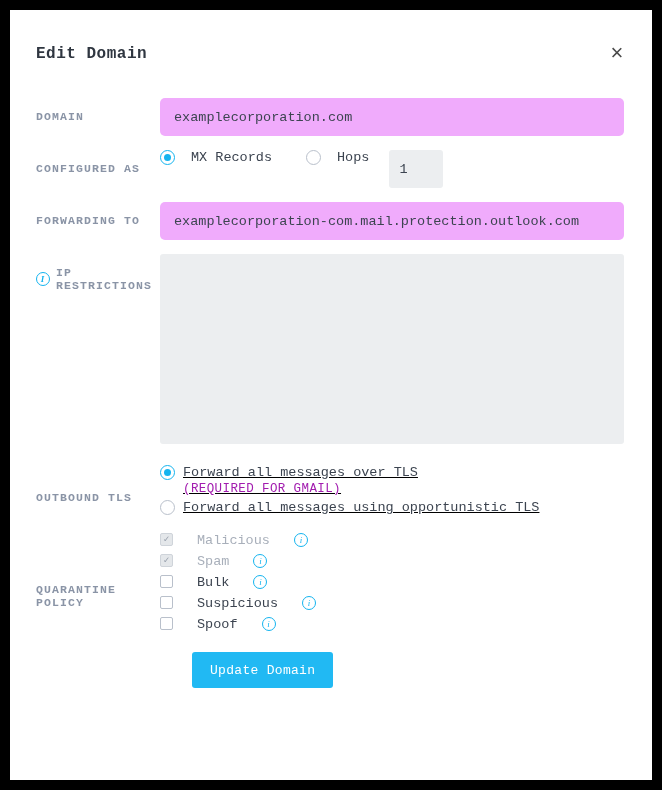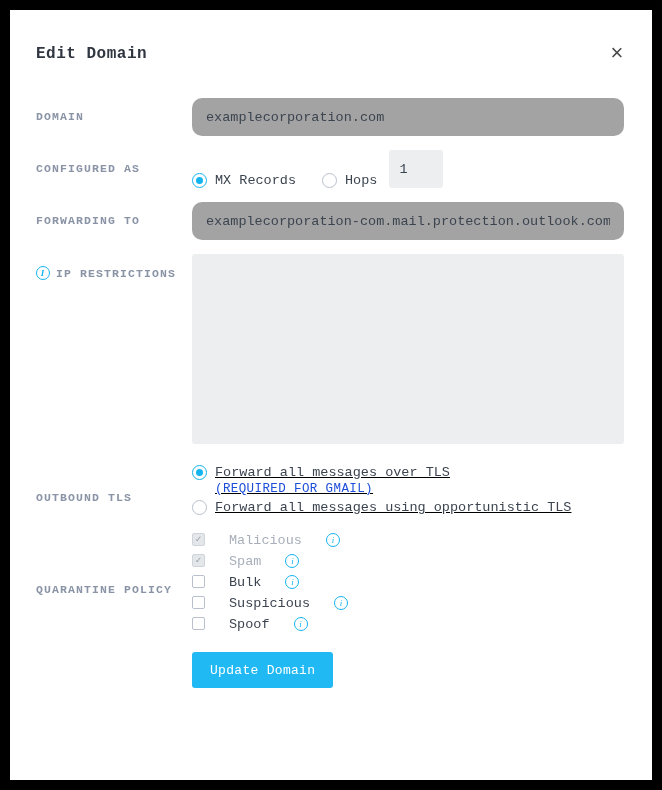--- a/index.html
+++ b/index.html
@@ -50,40 +50,40 @@
     left: 0;
     top: 88px;
     width: 642px;
   }
   .row {
     display: flex;
     align-items: flex-start;
     margin-bottom: 14px;
   }
   .label {
-    width: 182px;
+    width: 150px;
     padding-left: 26px;
     padding-top: 12px;
     font-size: 11.5px;
     letter-spacing: 1.1px;
     color: #8a94a6;
     font-weight: bold;
     text-transform: uppercase;
     display: flex;
     align-items: center;
     gap: 6px;
   }
   .label.mid { padding-top: 0; align-items: center; }
   .field { flex: 1; padding-right: 28px; }
   .text-input {
     width: 100%;
     height: 38px;
-    background: #a3a3a3;
+    background: #f0abfc;
     border: none;
-    border-radius: 10px;
+    border-radius: 5px;
     padding: 0 14px;
     font-family: "Liberation Mono", monospace;
     font-size: 13.5px;
     color: #3c4450;
     outline: none;
   }
   .big-input {
     width: 100%;
     height: 190px;
     background: #eceef0;
@@ -91,23 +91,23 @@
     border-radius: 3px;
     padding: 12px 14px;
     font-family: "Liberation Mono", monospace;
     font-size: 13.5px;
     color: #3c4450;
     resize: none;
     outline: none;
   }
   .radio-line {
     display: flex;
-    align-items: flex-end;
+    align-items: flex-start;
     height: 38px;
-    gap: 0;
+    gap: 8px;
   }
   .radio {
     width: 15px;
     height: 15px;
     border-radius: 50%;
     border: 1.5px solid #b9c0cb;
     background: #fff;
     display: inline-flex;
     align-items: center;
     justify-content: center;
@@ -155,21 +155,21 @@
     font-family: "Liberation Serif", serif;
     font-style: italic;
     line-height: 1;
     flex: 0 0 auto;
     cursor: pointer;
   }
   .tls-group { padding-top: 2px; text-decoration: underline; }
   .tls-row { display: flex; align-items: center; margin-bottom: 2px; }
   .tls-sub {
     font-size: 12.5px;
-    color: #1d4ed8;
+    color: #a21caf;
     margin-left: 23px;
     margin-bottom: 4px;
     letter-spacing: 0.4px;
   }
   .check-row { display: flex; align-items: flex-start; gap: 24px; margin-bottom: 6px; }
   .checkbox {
     width: 13px;
     height: 13px;
     border: 1.5px solid #b9c0cb;
     border-radius: 2px;

